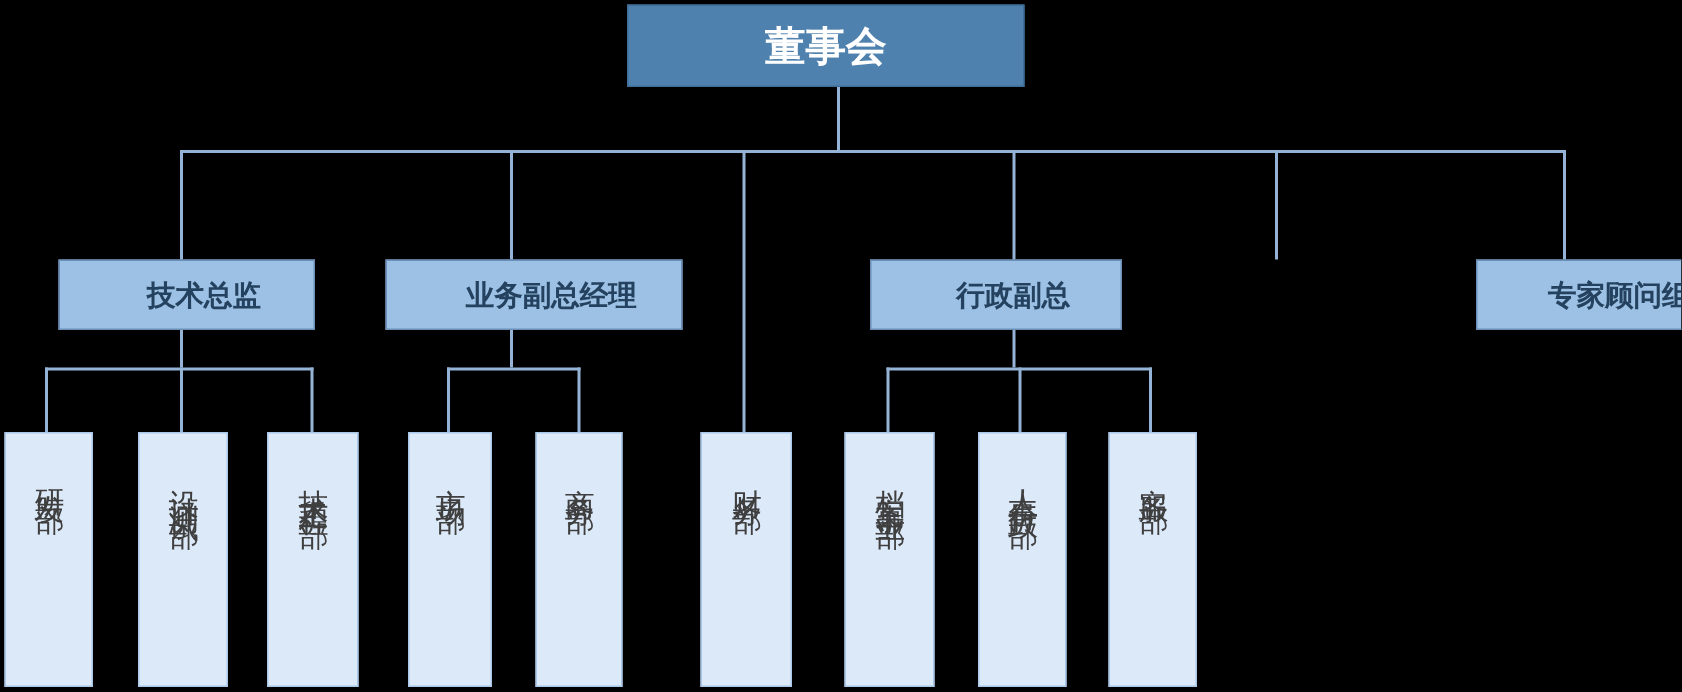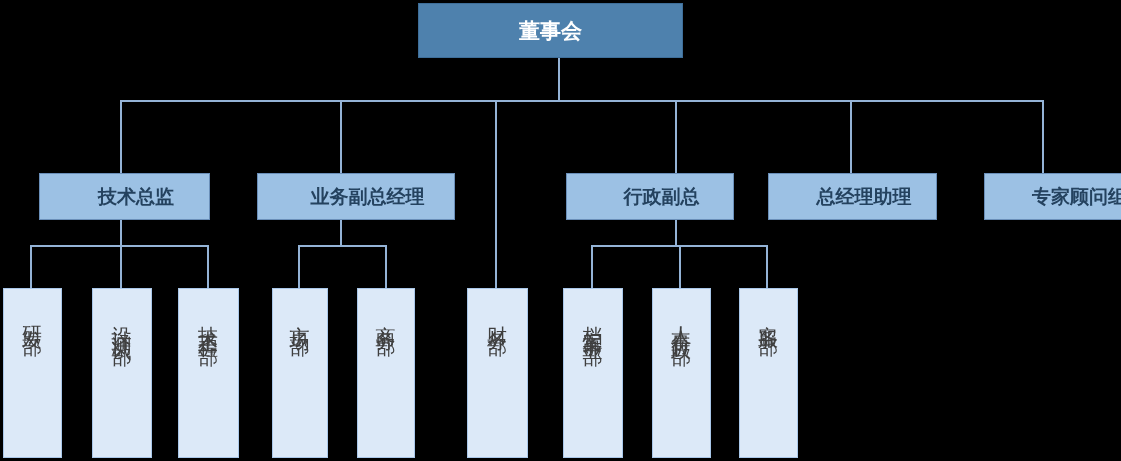--- a/index.html
+++ b/index.html
@@ -31,21 +31,21 @@
     position: absolute;
     background: var(--connector);
   }
   .l1-box {
     position: absolute;
     left: 418px; top: 3px;
     width: 265px; height: 55px;
     background: var(--root-fill);
     border: 1px solid var(--root-border);
     color: var(--root-text);
-    font-size: 21px;
+    font-size: 27px;
     font-weight: bold;
     display: flex;
     align-items: center;
     justify-content: center;
   }
   .l2-box {
     position: absolute;
     top: 173px;
     height: 47px;
     background: var(--level2-fill);
@@ -106,22 +106,21 @@
   <div class="cl" style="left:675px;top:220px;width:2px;height:25px"></div>
   <div class="cl" style="left:591px;top:245px;width:177px;height:2px"></div>
   <div class="cl" style="left:591px;top:245px;width:2px;height:43px"></div>
   <div class="cl" style="left:679px;top:245px;width:2px;height:43px"></div>
   <div class="cl" style="left:766px;top:245px;width:2px;height:43px"></div>
 
   <div class="l1-box">董事会</div>
 
   <div class="l2-box" style="left:39px;width:171px">技术总监</div>
   <div class="l2-box" style="left:257px;width:198px">业务副总经理</div>
-  <div class="l2-box" style="left:566px;width:168px">行政副总</div>
-  <div class="l2-box" style="left:768px;width:169px">总经理助理</div>
+  <div class="l2-box" style="left:580px;width:168px">行政副总</div>
   <div class="l2-box" style="left:984px;width:168px">专家顾问组</div>
 
   <div class="l3-box" style="left:3px;width:59px">
     <span class="vtext">研发部</span>
   </div>
   <div class="l3-box" style="left:92px;width:60px">
     <span class="vtext">设计测试部</span>
   </div>
   <div class="l3-box" style="left:178px;width:61px">
     <span class="vtext">技术工程部</span>

